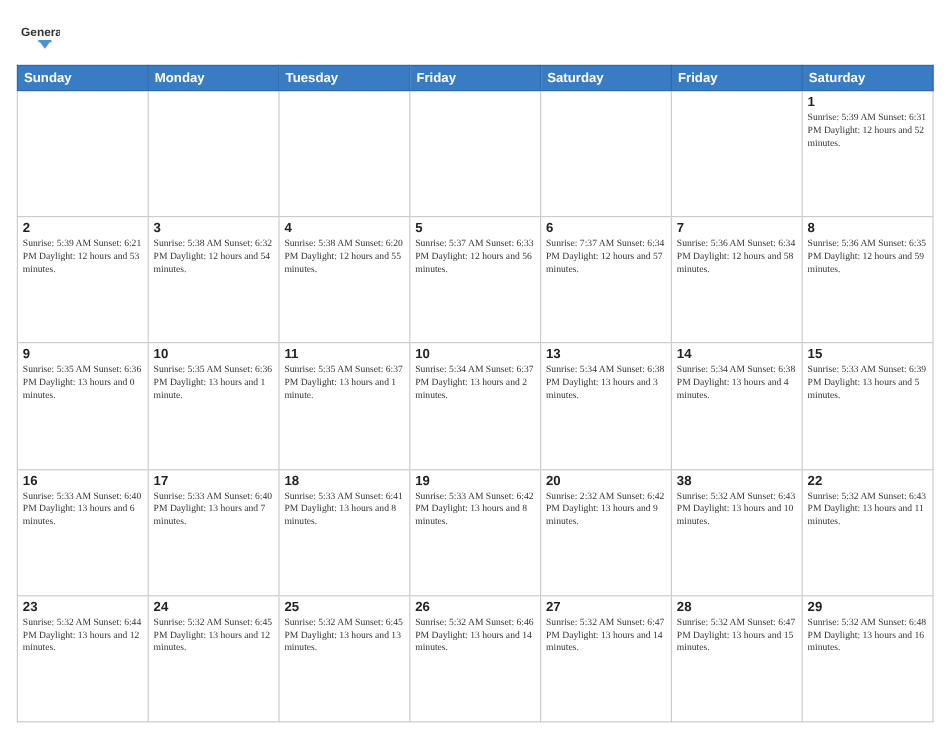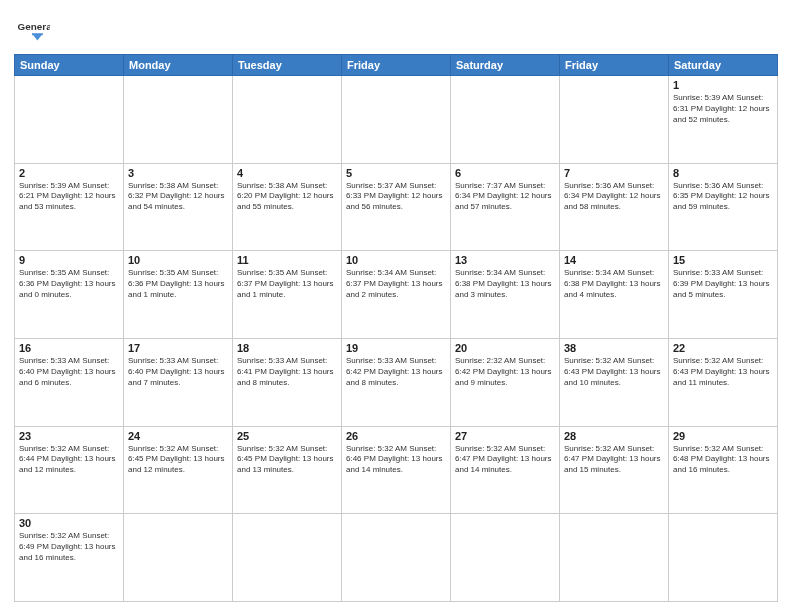--- a/index.html
+++ b/index.html
@@ -74,20 +74,21 @@
     .day-num {
       font-size: 11px;
       font-weight: bold;
       margin-bottom: 2px;
       color: #222;
     }
     .day-info {
       font-size: 8px;
       line-height: 1.35;
       color: #333;
+      font-family: Liberation Serif, serif;
     }
     .empty-cell {
       background: #f9f9f9;
     }
     .last-row td {
       height: 60px;
     }
     table {
       border-collapse: collapse;
       width: 100%;
@@ -342,30 +343,15 @@
 and 15 minutes.</div>
           </td>
           <td>
             <div class="day-num">29</div>
             <div class="day-info">Sunrise: 5:32 AM
 Sunset: 6:48 PM
 Daylight: 13 hours
 and 16 minutes.</div>
           </td>
         </tr>
-        <tr class="last-row">
-          <td>
-            <div class="day-num">30</div>
-            <div class="day-info">Sunrise: 5:32 AM
-Sunset: 6:49 PM
-Daylight: 13 hours
-and 16 minutes.</div>
-          </td>
-          <td class="empty-cell"></td>
-          <td class="empty-cell"></td>
-          <td class="empty-cell"></td>
-          <td class="empty-cell"></td>
-          <td class="empty-cell"></td>
-          <td class="empty-cell"></td>
-        </tr>
       </tbody>
   </table>
 </div>
 
 </body></html>

